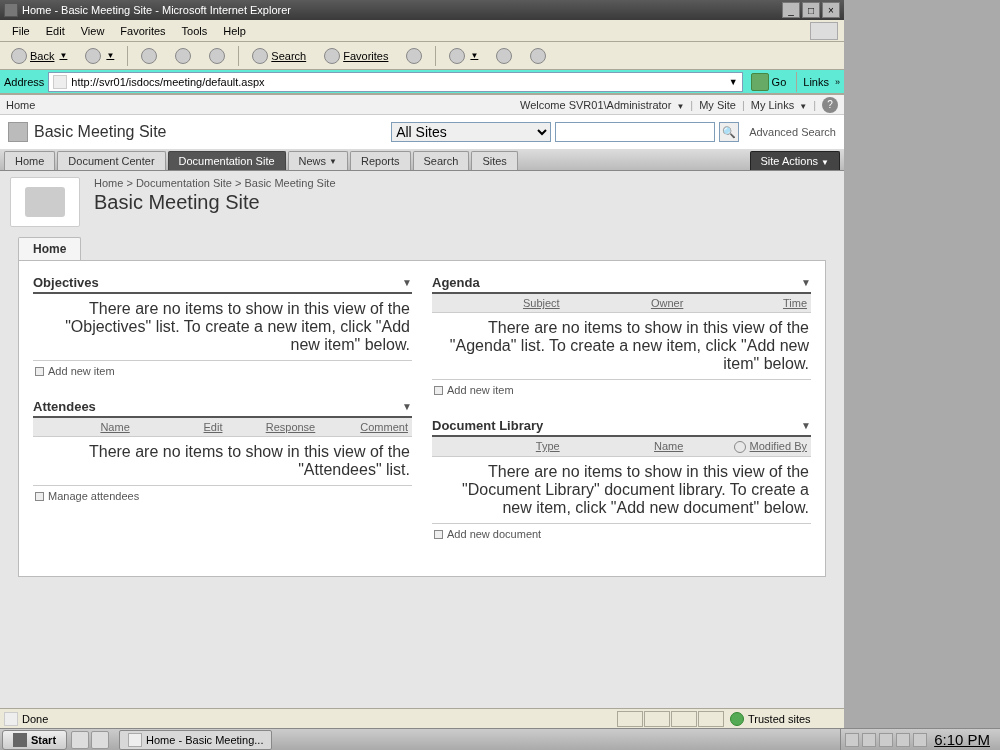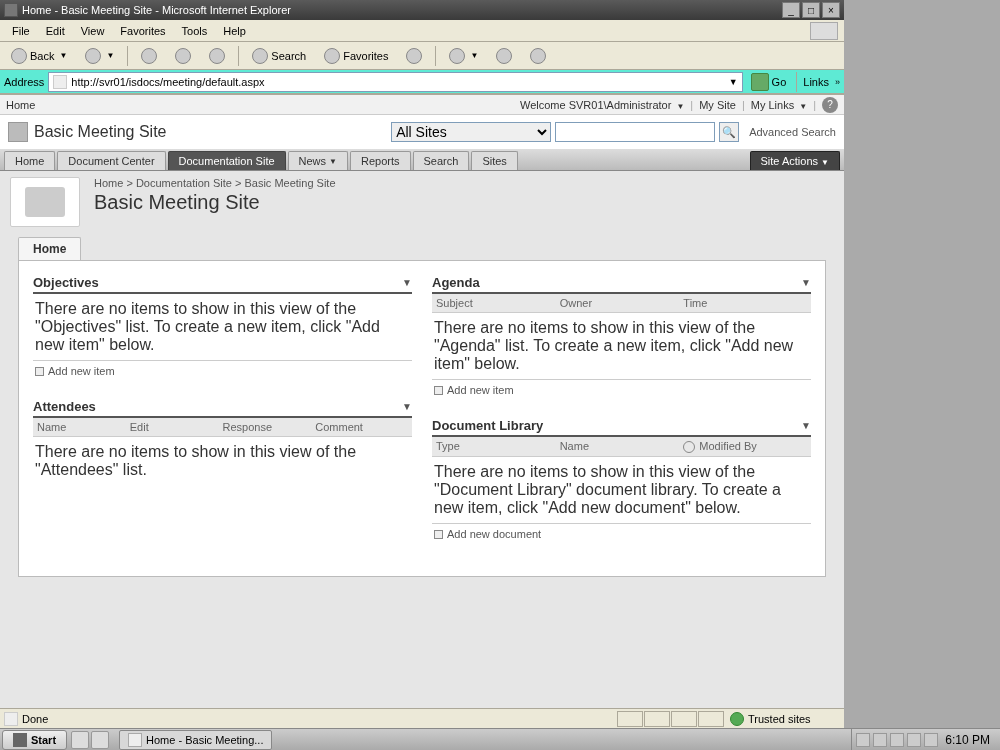--- a/index.html
+++ b/index.html
@@ -6,21 +6,21 @@
 body { background:#aaa; width:1000px; height:750px; overflow:hidden; font-size:11px; }
 .window { width:844px; height:728px; background:#ece9d8; display:flex; flex-direction:column; }
 .titlebar { height:20px; background:linear-gradient(#5a5a5a,#3a3a3a); color:#fff; display:flex; align-items:center; padding:0 4px; font-size:11px; }
 .titlebar .icon { width:14px; height:14px; background:#777; margin-right:4px; border:1px solid #555; }
 .titlebar .spacer { flex:1; }
 .winbtn { width:18px; height:16px; margin-left:2px; background:#bbb; border:1px solid #777; display:flex; align-items:center; justify-content:center; color:#000; font-size:10px; cursor:default; }
 .menubar { height:22px; background:#ece9d8; display:flex; align-items:center; border-bottom:1px solid #aca899; padding:0 4px; font-size:11px; }
 .menubar span { padding:2px 8px; cursor:default; }
 .menubar .win-icon { margin-left:auto; width:28px; height:18px; background:#ddd; border:1px solid #aaa; margin-right:2px; }
 .toolbar { height:28px; display:flex; align-items:center; background:#ece9d8; border-bottom:1px solid #aca899; padding:0 4px; gap:4px; font-size:11px; }
-.tbtn { padding:2px 6px; border:1px solid transparent; border-radius:3px; display:flex; align-items:center; gap:3px; cursor:default; }
+.tbtn { padding:2px 6px; border:1px solid transparent; border-radius:3px; display:flex; align-items:center; gap:3px; cursor:default;text-decoration:underline; }
 .tbtn .ticon { width:16px; height:16px; background:#ccc; border-radius:8px; border:1px solid #888; }
 .sep { width:1px; height:20px; background:#aca899; margin:0 2px; }
 .addrbar { height:24px; background:#5eead4; display:flex; align-items:center; border-bottom:1px solid #aca899; padding:0 4px; gap:4px; }
 .addrbar .urlbox { flex:1; height:20px; background:#fff; border:1px solid #7f9db9; display:flex; align-items:center; padding:0 4px; font-size:11px; }
 .addrbar .urlbox .pgicon { width:14px; height:14px; background:#eee; border:1px solid #ccc; margin-right:4px; }
 .go { display:flex; align-items:center; gap:3px; padding:0 4px; cursor:default; }
 .go .gi { width:18px; height:18px; background:#6a6; border:1px solid #484; border-radius:2px; }
 .content { flex:1; background:#fff; overflow:auto; border-top:1px solid #aca899; }
 .sp-topbar { height:20px; background:#f1f1f1; border-bottom:1px solid #ccc; display:flex; align-items:center; font-size:11px; color:#333; padding:0 6px; }
 .sp-topbar .right { margin-left:auto; display:flex; align-items:center; gap:6px; }
@@ -43,48 +43,48 @@
 .bc-area { display:flex; padding:6px 10px 2px 10px; }
 .bc-img { width:70px; height:50px; background:#fff; border:1px solid #ccc; border-radius:2px; margin-right:14px; display:flex; align-items:center; justify-content:center; }
 .bc-img .pp { width:40px; height:30px; background:#ccc; border-radius:3px; }
 .bc-text .crumbs { font-size:11px; color:#555; }
 .bc-text .crumbs a { color:#555; text-decoration:none; cursor:default; }
 .bc-text .ptitle { font-size:20px; color:#333; margin-top:2px; }
 .subtab-row { padding:8px 18px 0 18px; }
 .subtab { display:inline-block; padding:4px 14px; background:#f5f5f5; border:1px solid #bbb; border-bottom:none; font-size:12px; font-weight:bold; color:#333; border-radius:2px 2px 0 0; }
 .panel { margin:0 18px 20px 18px; background:#fff; border:1px solid #bbb; padding:14px; }
 .cols { display:flex; gap:20px; }
-.col { flex:1; min-width:0; }
+.col { flex:1; min-width:0;text-align:right; }
 .wp { margin-bottom:18px; }
 .wp-h { display:flex; align-items:center; border-bottom:2px solid #555; padding-bottom:2px;}
 .wp-h .t { font-size:13px; font-weight:bold; color:#333; }
 .wp-h .menu { margin-left:auto; font-size:10px; color:#555; cursor:default; }
 .wp .empty { font-size:16px; color:#333; padding:6px 2px; }
 .wp .add { font-size:11px; color:#555; padding:4px 2px; display:flex; align-items:center; gap:4px; border-top:1px solid #ccc; cursor:default; }
 .wp .add .sq { width:9px; height:9px; border:1px solid #888; background:#eee; }
-.colhead { display:flex; background:#e8e8e8; border-bottom:1px solid #ccc; font-size:11px; color:#666; padding:3px 4px; }
+.colhead { display:flex; background:#e8e8e8; border-bottom:1px solid #ccc; font-size:11px; color:#666; padding:3px 4px;text-decoration:underline; }
 .colhead span { flex:1; }
 .colhead .radio { width:12px; height:12px; border:1px solid #888; border-radius:6px; margin-right:4px; display:inline-block; vertical-align:middle; }
 .statusbar { height:20px; background:#ece9d8; border-top:1px solid #aca899; display:flex; align-items:center; font-size:11px; padding:0 4px;}
 .statusbar .pgicon { width:14px; height:14px; background:#eee; border:1px solid #ccc; margin-right:4px; }
 .statusbar .cells { margin-left:auto; display:flex; gap:1px; }
 .statusbar .cell { width:26px; height:16px; border:1px solid #aca899; background:#ece9d8; }
 .statusbar .trust { display:flex; align-items:center; gap:4px; margin-left:6px; width:110px; }
 .statusbar .trust .ti { width:14px; height:14px; border-radius:7px; background:#5a5; border:1px solid #383; }
 .taskbar { height:22px; background:linear-gradient(#ccc,#aaa); display:flex; align-items:center; font-size:11px; padding:0 2px; border-top:1px solid #888; }
 .startbtn { padding:2px 10px; background:linear-gradient(#eee,#ccc); border:1px solid #888; border-radius:3px; font-weight:bold; cursor:default; display:flex; align-items:center; gap:4px; }
 .startbtn .wi { width:14px; height:14px; background:#666; }
 .ql { display:flex; gap:2px; margin:0 4px; }
 .ql .qi { width:18px; height:18px; border:1px solid #999; background:#ddd; border-radius:2px; }
 .taskbtns { display:flex; gap:2px; margin-left:6px; }
 .taskbtn { padding:2px 8px; border:1px solid #888; background:#d8d8d8; border-radius:2px; display:flex; align-items:center; gap:4px; max-width:200px; cursor:default; }
 .taskbtn .ic { width:14px; height:14px; background:#eee; border:1px solid #aaa; }
 .tray { margin-left:auto; display:flex; align-items:center; gap:3px; padding:0 4px; border-left:1px solid #888; height:100%; }
 .tray .ti { width:14px; height:14px; background:#ccc; border:1px solid #999; }
-.clock { font-size:12px; padding:0 4px; }
+.clock { font-size:15px; padding:0 4px;text-decoration:underline; }
 .dd { font-size:8px; margin-left:2px; }
 .sepv { color:#aaa; }
 </style>
 </head>
 <body>
 
 <div class="window">
 
   <div class="titlebar">
     <div class="icon"></div>
@@ -248,20 +248,24 @@
                   <span class="t">Attendees</span>
                   <span class="menu">▼</span>
                 </div>
               <div class="colhead">
                 <span>Name</span>
                 <span>Edit</span>
                 <span>Response</span>
                 <span>Comment</span>
               </div>
               <div class="empty">There are no items to show in this view of the "Attendees" list.</div>
+              <div class="add">
+                  <div class="sq"></div>
+                  <span>Manage attendees</span>
+                </div>
             </div>
 
           </div>
           <div class="col">
 
             <div class="wp">
               <div class="wp-h">
                   <span class="t">Agenda</span>
                   <span class="menu">▼</span>
                 </div>

